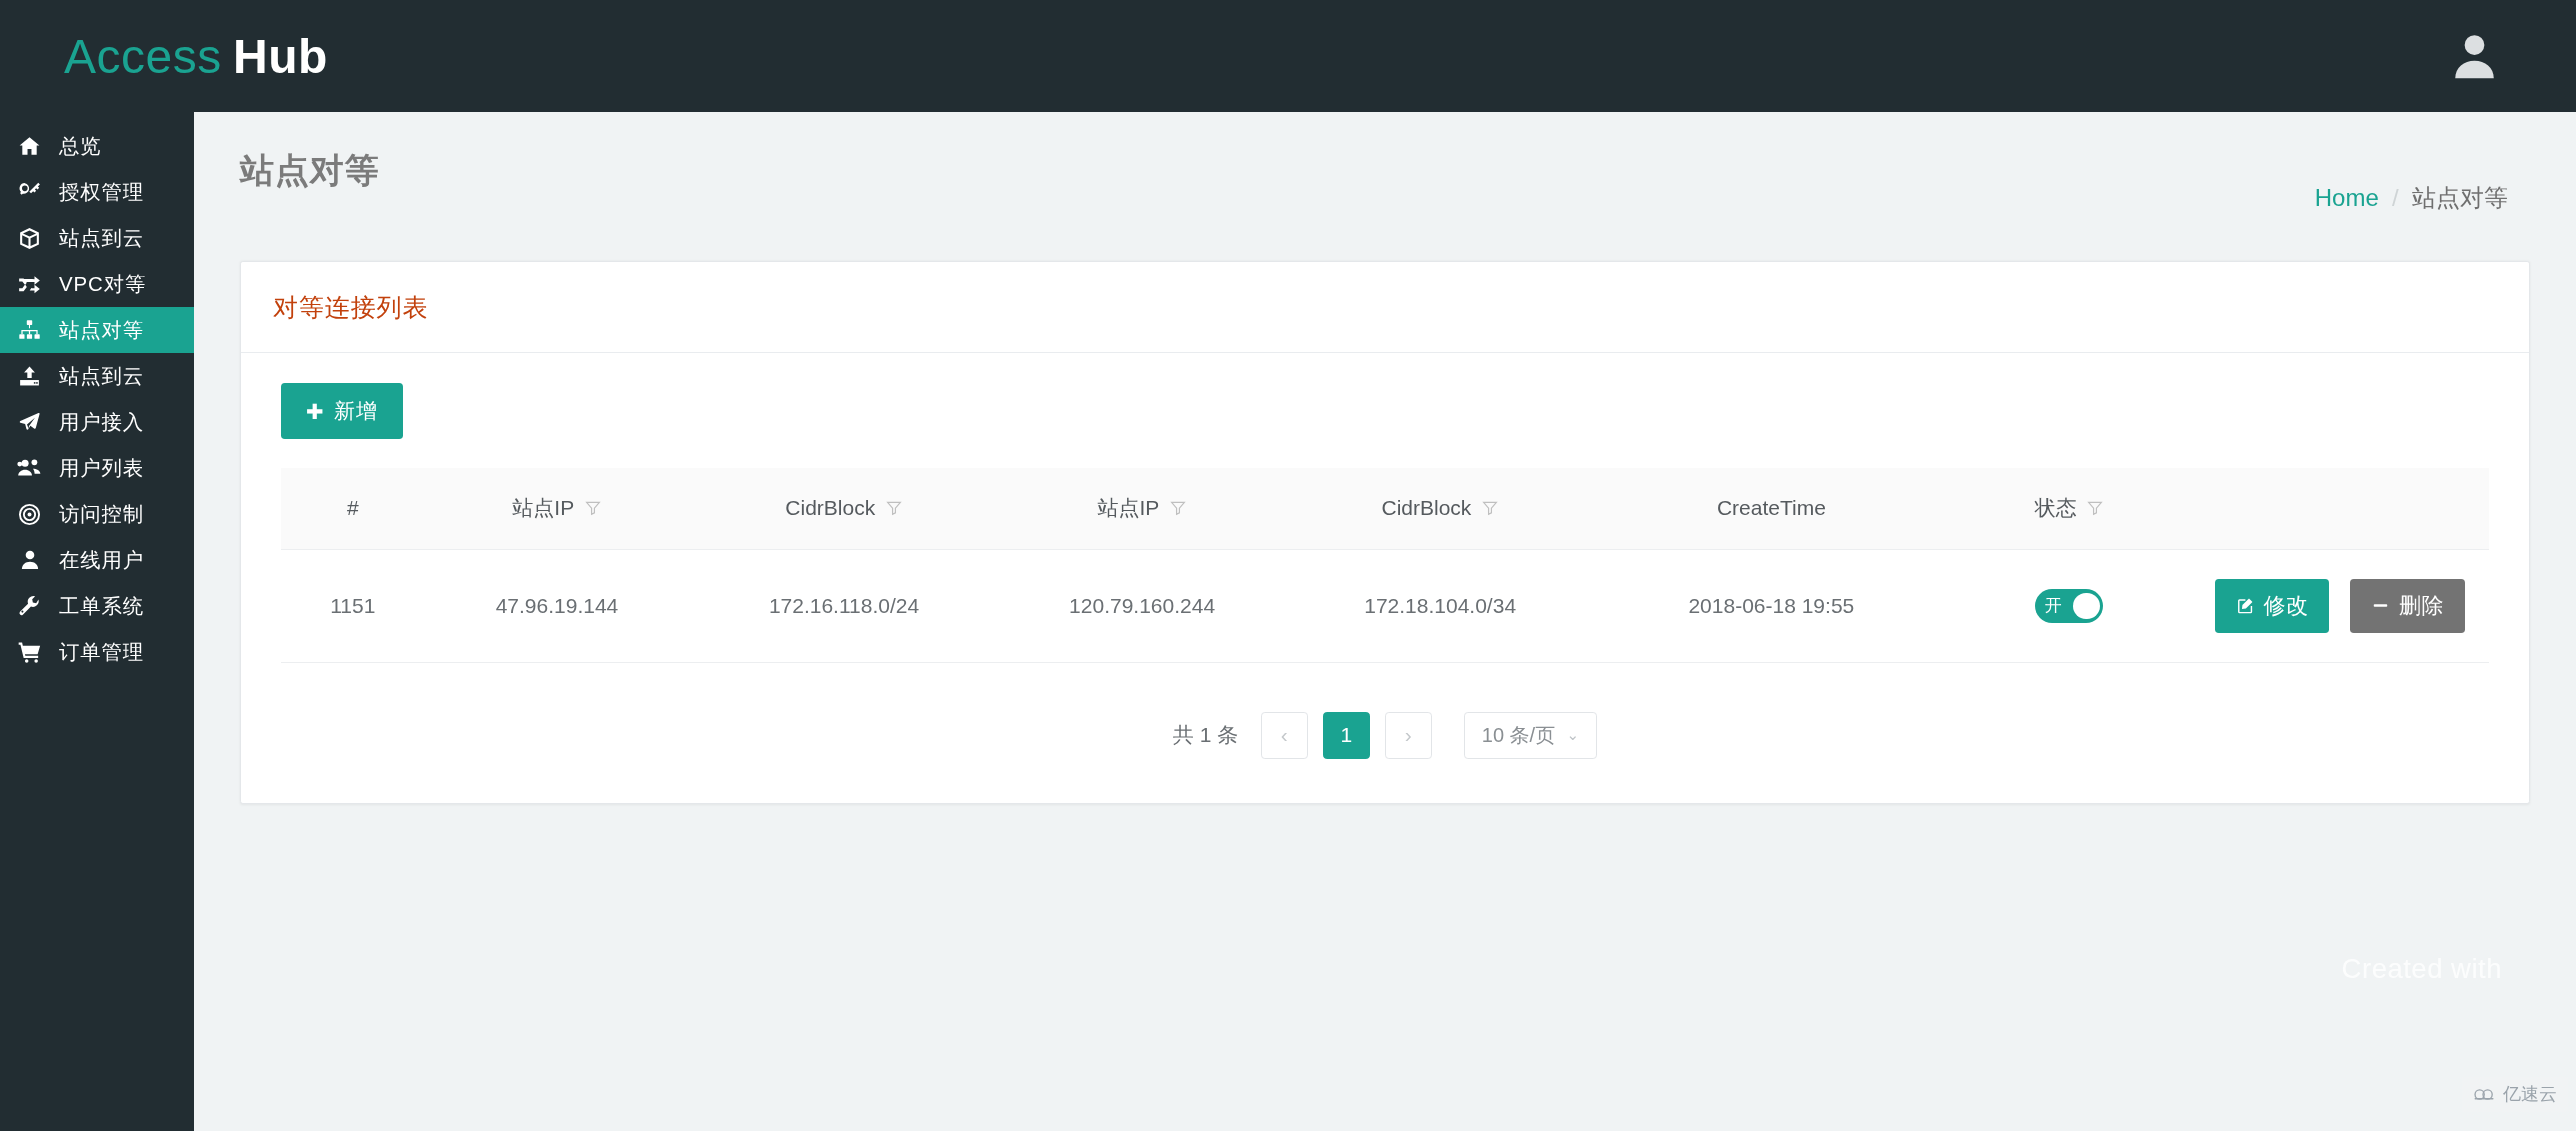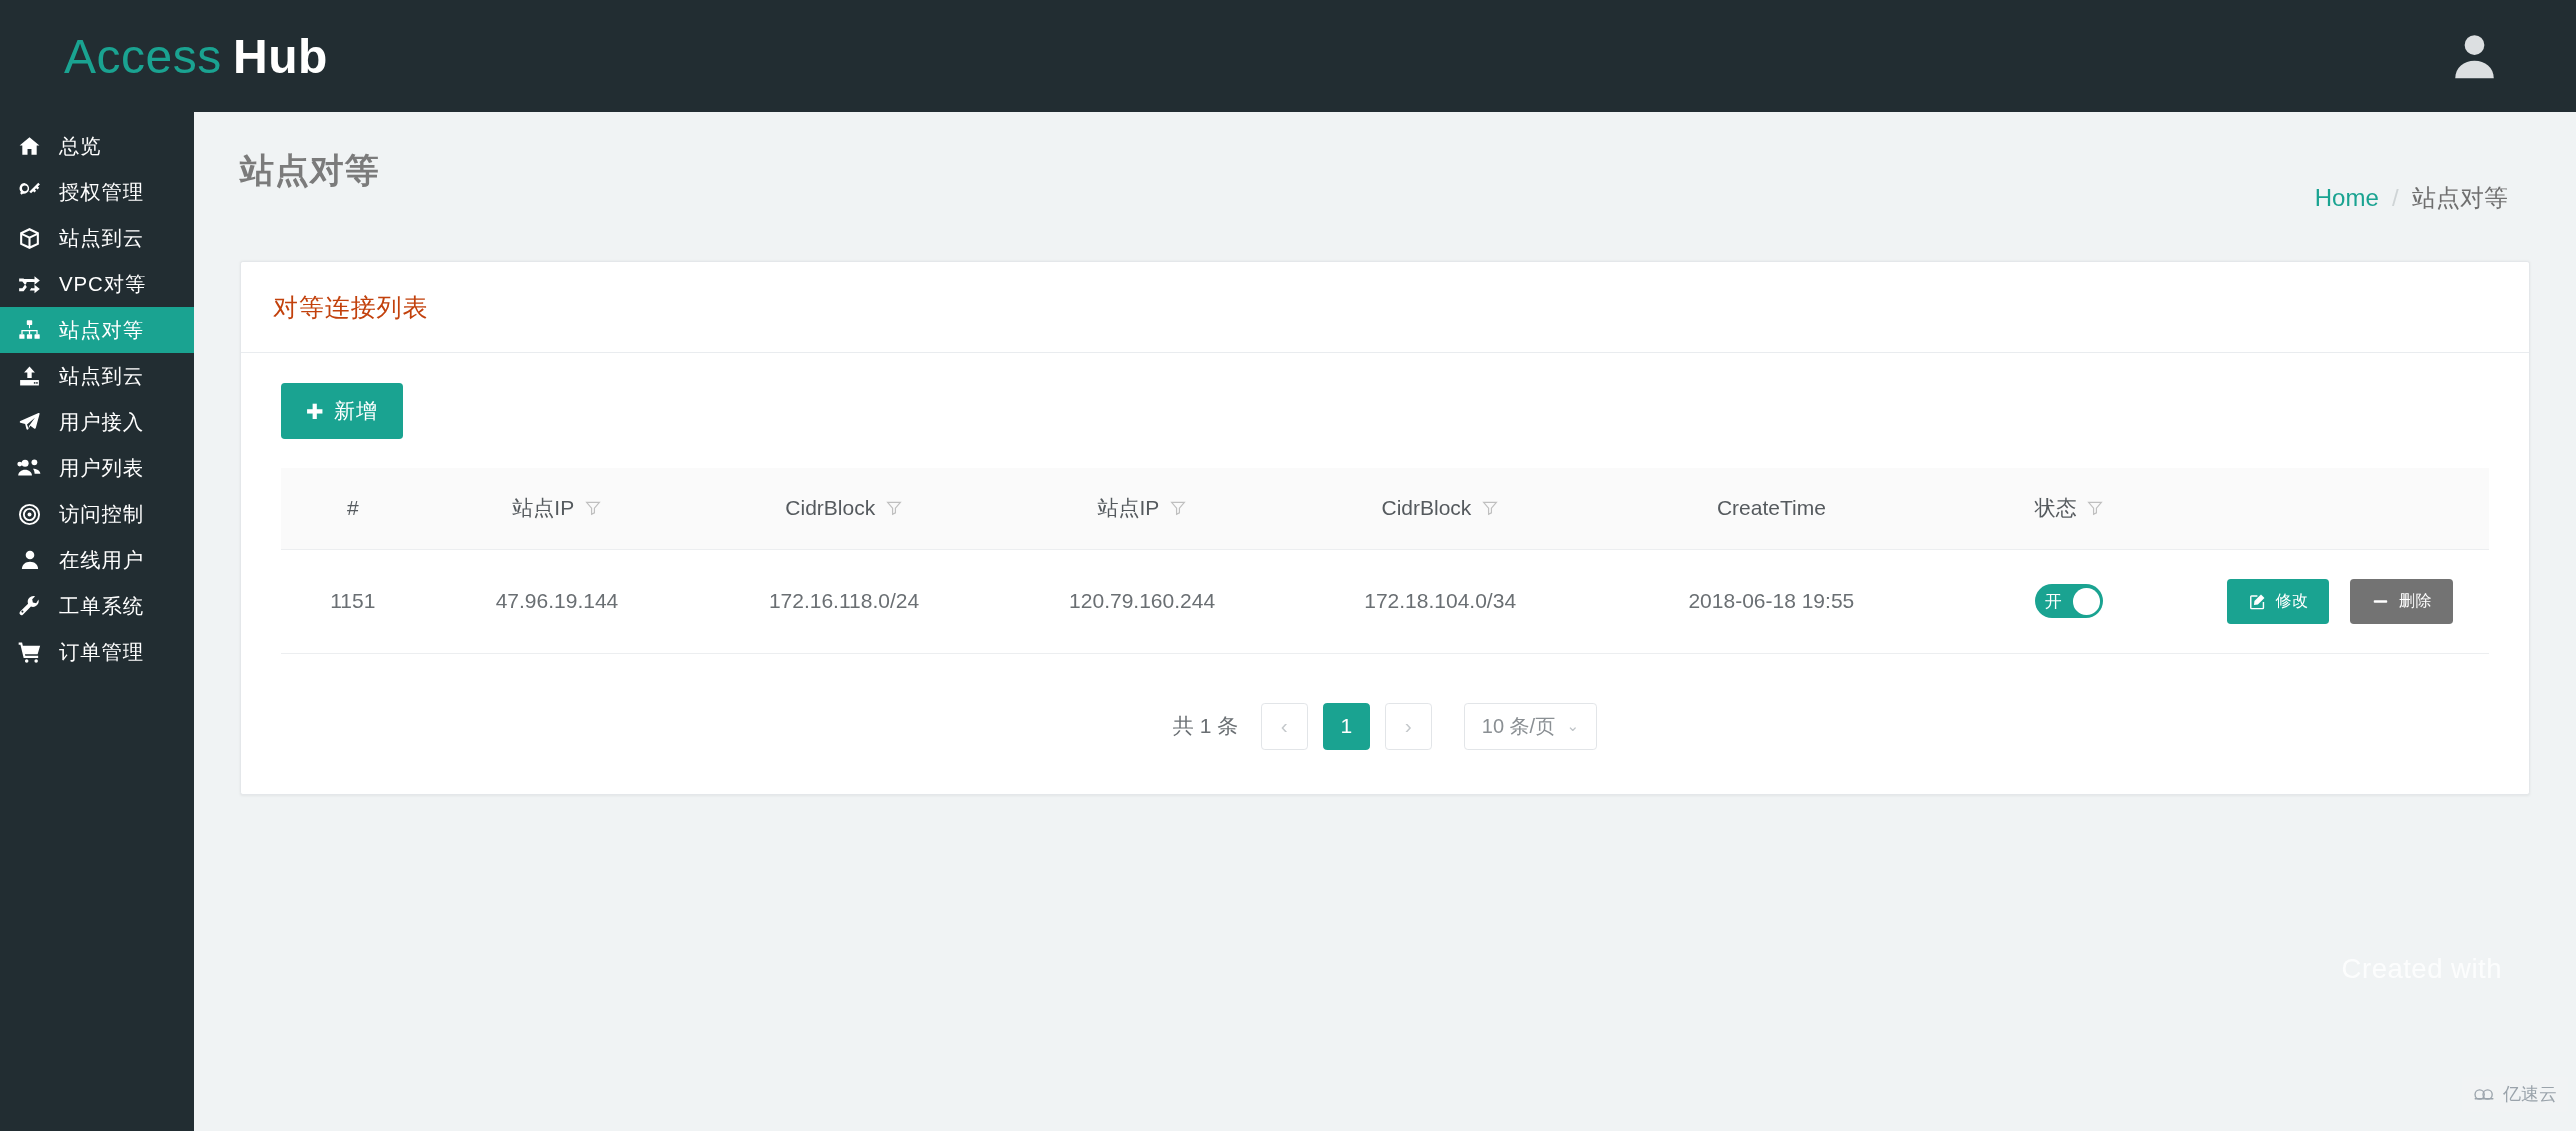--- a/index.html
+++ b/index.html
@@ -102,21 +102,21 @@
   }
   .switch .txt { color: #fff; font-size: 17px; line-height: 1; padding-left: 4.7px; }
   .switch .knob {
     width: 26.6px; height: 26.6px; border-radius: 50%; background: #fff;
     position: absolute; right: 3.8px; top: 3.8px;
   }
 
   .actions { display: flex; align-items: center; justify-content: center; gap: 21px; }
   .btn {
     display: inline-flex; align-items: center; gap: 8.5px; border: none; border-radius: 3.8px;
-    color: #fff; font-size: 16px; padding: 12.3px 21px; cursor: pointer;
+    color: #fff; font-size: 22px; padding: 12.3px 21px; cursor: pointer;
     font-family: inherit; letter-spacing: 0.5px; white-space: nowrap;
   }
   .btn svg { display: block; }
   .btn-edit { background: #1aa391; }
   .btn-del { background: #737373; }
 
   
   .pager {
     display: flex; align-items: center; justify-content: center;
     gap: 15px; margin-top: 49px;

